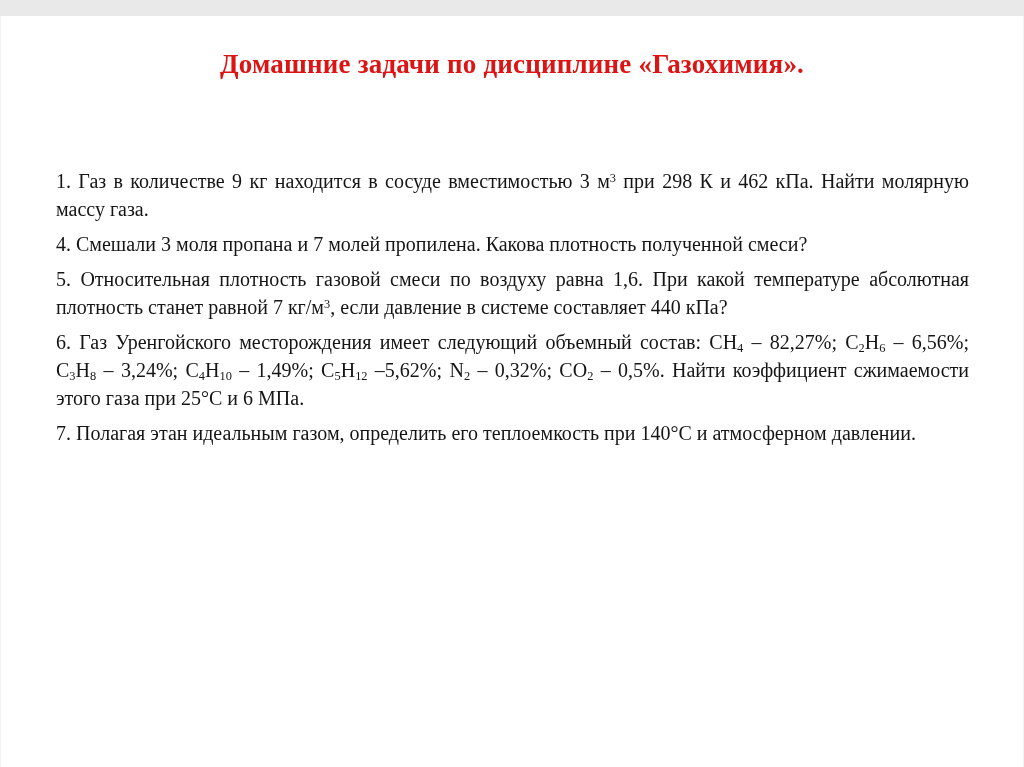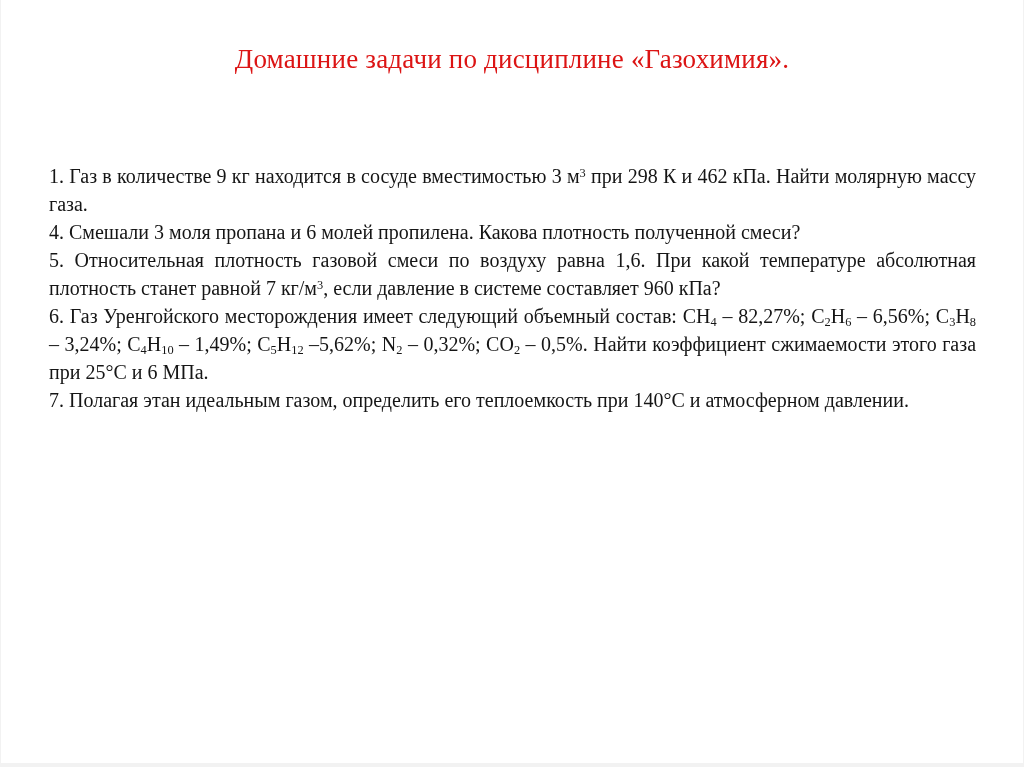--- a/index.html
+++ b/index.html
@@ -17,36 +17,36 @@
   }
   .slide{
     position:relative;
     width:1024px;height:767px;
     box-sizing:border-box;
     background:var(--bg);
     border-left:1px solid var(--edge-color);
     border-right:1px solid var(--edge-color);
   }
   .slide-title{
-    margin:0;
-    padding-top:44px;
+    margin:16px;
+    padding-top:33px;
     font-size:27px;
-    font-weight:normal;
+    font-weight:bold;
     letter-spacing:0.2px;
     text-align:center;
     color:var(--title-color);
   }
   .problems{
     margin:87px 47px 0 48px;
     font-size:20px;
     line-height:28px;
     color:var(--text-color);
     text-align:justify;
   }
-  .problems p{margin:0;}
+  .problems p{margin:7px;}
   .problems sub{
     font-size:0.62em;
     line-height:0;
     vertical-align:-0.25em;
   }
   .problems sup{
     font-size:0.62em;
     line-height:0;
     vertical-align:0.45em;
   }
@@ -58,20 +58,20 @@
   }
 </style>
 </head>
 <body>
 
 <div class="slide">
   <h1 class="slide-title">Домашние задачи по дисциплине «Газохимия».</h1>
 
   <div class="problems">
     <p><span>1. Газ в количестве 9 кг находится в сосуде вместимостью 3 м</span><sup>3</sup><span> при 298 К и 462 кПа. Найти молярную массу газа.</span></p>
-    <p><span>4. Смешали 3 моля пропана и 6 молей пропилена. Какова плотность полученной смеси?</span></p>
-    <p><span>5. Относительная плотность газовой смеси по воздуху равна 1,6. При какой температуре абсолютная плотность станет равной 7 кг/м</span><sup>3</sup><span>, если давление в системе составляет 960 кПа?</span></p>
+    <p><span>4. Смешали 3 моля пропана и 7 молей пропилена. Какова плотность полученной смеси?</span></p>
+    <p><span>5. Относительная плотность газовой смеси по воздуху равна 1,6. При какой температуре абсолютная плотность станет равной 7 кг/м</span><sup>3</sup><span>, если давление в системе составляет 440 кПа?</span></p>
     <p><span>6.  Газ Уренгойского месторождения имеет следующий объемный состав: CH</span><sub>4</sub><span> – 82,27%; C</span><sub>2</sub><span>H</span><sub>6</sub><span> – 6,56%; C</span><sub>3</sub><span>H</span><sub>8</sub><span> – 3,24%; C</span><sub>4</sub><span>H</span><sub>10</sub><span> – 1,49%; C</span><sub>5</sub><span>H</span><sub>12</sub><span> –5,62%; N</span><sub>2</sub><span> – 0,32%; CO</span><sub>2</sub><span> – 0,5%. Найти коэффициент сжимаемости этого газа при 25°С и 6 МПа.</span></p>
     <p><span>7. Полагая этан идеальным газом, определить его теплоемкость при 140°С и атмосферном давлении.</span></p>
   </div>
 
   <div class="bottom-edge"></div>
 </div>
 
 </body></html>

